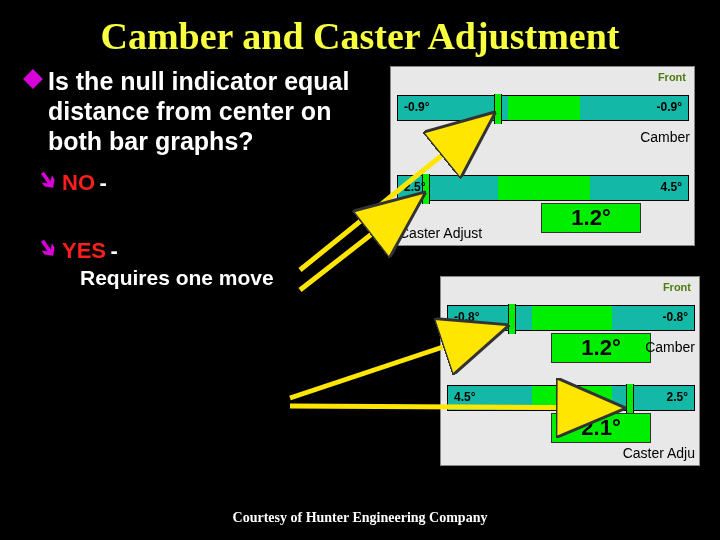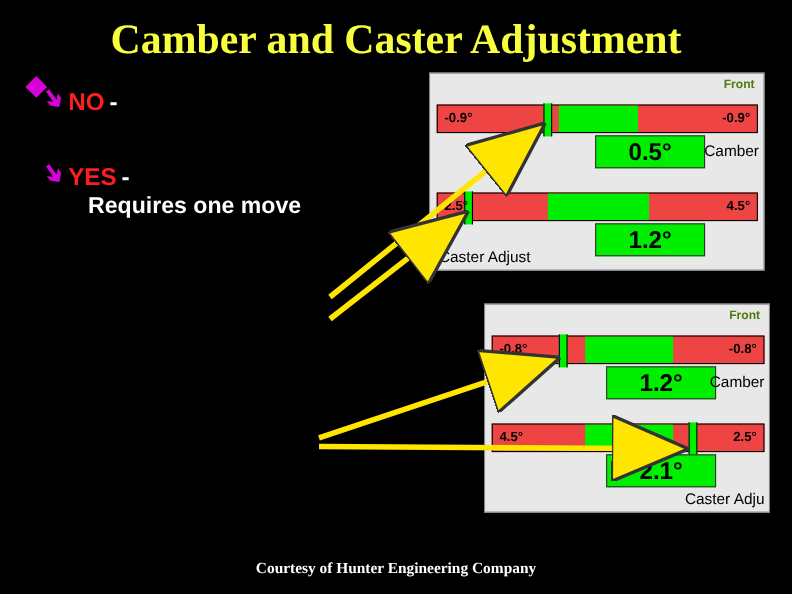--- a/index.html
+++ b/index.html
@@ -95,21 +95,21 @@
     font-family: Arial, sans-serif;
     font-weight: bold;
     font-size: 11px;
     color: #4d7c0f;
     position: absolute;
     text-align: center;
   }
   .bar-wrap {
     position: absolute;
     height: 26px;
-    background: #ef4444;
+    background: #14b8a6;
     border: 1px solid #000;
   }
   .bar-green-center {
     position: absolute;
     top: 0;
     height: 100%;
     background: #00ef00;
   }
   .bar-notch {
     position: absolute;
@@ -170,20 +170,21 @@
 </style>
 </head>
 <body>
 
 <div class="title">Camber and Caster Adjustment</div>
 
 <div class="content">
   <div class="left">
     <div class="question">
       <div class="bullet-diamond"></div>
+      <span>Is the null indicator equal distance from center on both bar graphs?</span>
     </div>
 
     <div class="answer">
       <span class="arrow-mark" style="transform: rotate(55deg); display: inline-block;">➔</span>
       <span class="answer-label">NO</span>
       <span class="answer-suffix">   -</span>
     </div>
 
     <div class="answer" style="margin-bottom:0">
       <span class="arrow-mark" style="transform: rotate(55deg); display: inline-block;">➔</span>
@@ -197,21 +198,20 @@
 
     <div class="gauge-panel gp1">
       <div class="hdr" style="right:8px; top:4px;">Front</div>
 
       <div class="bar-wrap" style="left:6px; top:28px; width:292px;">
         <div class="bar-green-center" style="left:110px; width:72px;"></div>
         <div class="bar-notch" style="left:96px;"></div>
         <span class="bar-num" style="left:6px;">-0.9°</span>
         <span class="bar-num" style="right:6px;">-0.9°</span>
       </div>
-      <div class="val-box" style="left:150px; top:56px; width:100px; height:30px;">0.5°</div>
       <div class="side-label" style="right:4px; top:62px;">Camber</div>
 
       <div class="bar-wrap" style="left:6px; top:108px; width:292px;">
         <div class="bar-green-center" style="left:100px; width:92px;"></div>
         <div class="bar-notch" style="left:24px;"></div>
         <span class="bar-num" style="left:6px;">2.5°</span>
         <span class="bar-num" style="right:6px;">4.5°</span>
       </div>
       <div class="val-box" style="left:150px; top:136px; width:100px; height:30px;">1.2°</div>
       <div class="side-label" style="left:8px; bottom:4px;margin-top:41px;">Caster Adjust</div>

